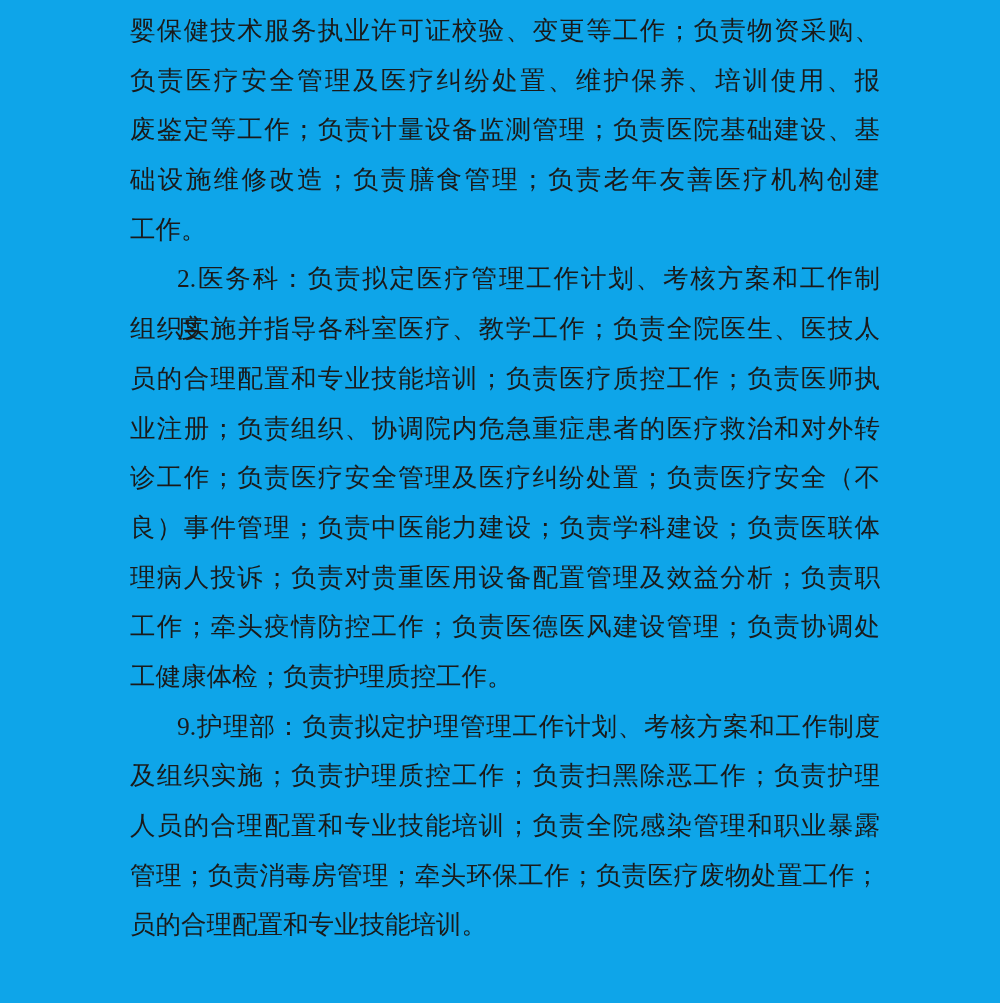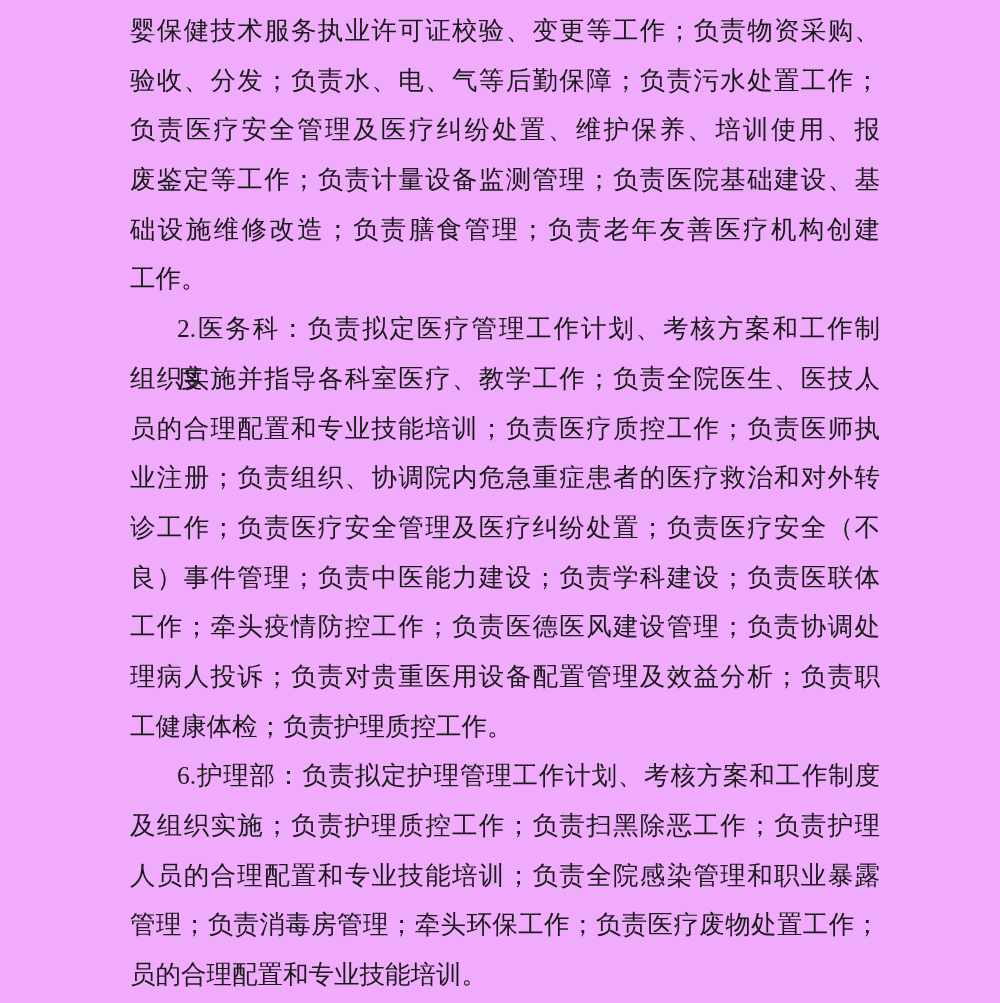--- a/index.html
+++ b/index.html
@@ -10,21 +10,21 @@
     width: 1000px;
     height: 1003px;
     background: #ffffff;
     font-family: "Liberation Serif", "DejaVu Serif", serif;
     overflow: hidden;
   }
   .doc-page {
     position: relative;
     width: 1000px;
     height: 1003px;
-    background: #f0abfc;
+    background: #0ea5e9;
     overflow: hidden;
   }
   .text-block {
     position: absolute;
     left: 130px;
     top: 6px;
     width: 750px;
   }
   .line {
     height: 49.7px;
@@ -41,33 +41,32 @@
   .line.indent {
     padding-left: 47px;
   }
 </style>
 </head>
 <body>
 
 <div class="doc-page">
   <div class="text-block">
       <div class="line justify">婴保健技术服务执业许可证校验、变更等工作；负责物资采购、</div>
-      <div class="line justify">验收、分发；负责水、电、气等后勤保障；负责污水处置工作；</div>
       <div class="line justify">负责医疗安全管理及医疗纠纷处置、维护保养、培训使用、报</div>
       <div class="line justify">废鉴定等工作；负责计量设备监测管理；负责医院基础建设、基</div>
       <div class="line justify">础设施维修改造；负责膳食管理；负责老年友善医疗机构创建</div>
       <div class="line">工作。</div>
       <div class="line justify indent">2.医务科：负责拟定医疗管理工作计划、考核方案和工作制度，</div>
       <div class="line justify">组织实施并指导各科室医疗、教学工作；负责全院医生、医技人</div>
       <div class="line justify">员的合理配置和专业技能培训；负责医疗质控工作；负责医师执</div>
       <div class="line justify">业注册；负责组织、协调院内危急重症患者的医疗救治和对外转</div>
       <div class="line justify">诊工作；负责医疗安全管理及医疗纠纷处置；负责医疗安全（不</div>
       <div class="line justify">良）事件管理；负责中医能力建设；负责学科建设；负责医联体</div>
+      <div class="line justify">理病人投诉；负责对贵重医用设备配置管理及效益分析；负责职</div>
       <div class="line justify">工作；牵头疫情防控工作；负责医德医风建设管理；负责协调处</div>
-      <div class="line justify">理病人投诉；负责对贵重医用设备配置管理及效益分析；负责职</div>
       <div class="line">工健康体检；负责护理质控工作。</div>
-      <div class="line justify indent">6.护理部：负责拟定护理管理工作计划、考核方案和工作制度</div>
+      <div class="line justify indent">9.护理部：负责拟定护理管理工作计划、考核方案和工作制度</div>
       <div class="line justify">及组织实施；负责护理质控工作；负责扫黑除恶工作；负责护理</div>
       <div class="line justify">人员的合理配置和专业技能培训；负责全院感染管理和职业暴露</div>
       <div class="line justify">管理；负责消毒房管理；牵头环保工作；负责医疗废物处置工作；</div>
       <div class="line">员的合理配置和专业技能培训。</div>
     </div>
 </div>
 
 </body></html>

